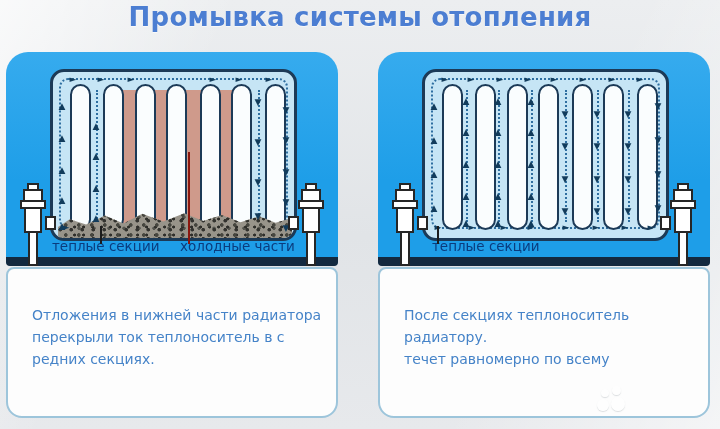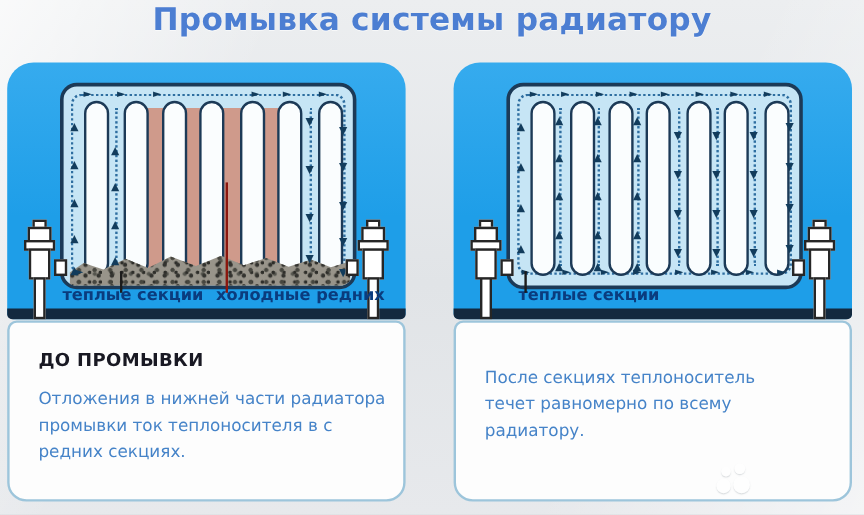--- a/index.html
+++ b/index.html
@@ -44,21 +44,21 @@
     background-color:var(--sediment-base);
     background-image:
       radial-gradient(circle at 20% 30%, #33332f 1.5px, transparent 2.1px),
       radial-gradient(circle at 60% 60%, #46463f 1.5px, transparent 2.1px),
       radial-gradient(circle at 85% 25%, #2e2e2a 1.2px, transparent 1.8px),
       radial-gradient(circle at 40% 75%, #55554e 1.4px, transparent 2px);
     background-size:11px 9px,13px 10px,9px 8px,15px 11px;
     clip-path:polygon(0 60%,5% 34%,12% 52%,20% 22%,28% 48%,36% 16%,45% 42%,54% 14%,62% 40%,70% 20%,78% 44%,86% 24%,93% 46%,100% 30%,100% 100%,0 100%);
   }
   .arrow{position:absolute;z-index:5;font-size:9px;line-height:1;color:var(--arrow-navy);transform:translate(-50%,0);}
-  .rlabel{position:absolute;top:186px;font-size:13.5px;color:var(--label-navy);z-index:4;white-space:nowrap;font-weight:bold;}
+  .rlabel{position:absolute;top:186px;font-size:13.5px;color:var(--label-navy);z-index:4;white-space:nowrap;}
   .ind{position:absolute;width:2px;z-index:6;}
   .ind.black{background:#1c1c1c;}
   .ind.red{background:var(--indicator-red);}
   .valve{position:absolute;top:131px;width:26px;height:83px;z-index:3;}
   .valve div{position:absolute;background:#fff;border:2px solid #262626;}
   .v-cap{left:7px;top:0;width:12px;height:8px;}
   .v-mid{left:3px;top:6px;width:20px;height:13px;}
   .v-collar{left:0;top:17px;width:26px;height:9px;}
   .v-body{left:4px;top:24px;width:18px;height:26px;}
   .v-pipe{left:8px;top:48px;width:10px;height:35px;}
@@ -78,21 +78,21 @@
   .wm-c2{left:15px;top:1px;width:9px;height:9px;}
   .wm-c3{left:0;top:14px;width:12px;height:12px;}
   .wm-c4{left:14px;top:12px;width:14px;height:14px;}
   .wm-text{font-size:26px;font-weight:bold;color:rgba(255,255,255,.68);margin-left:3px;text-shadow:0 1px 2px rgba(110,120,130,.3);}
 </style>
 </head>
 <body>
 
 <div class="stage">
   <div class="bg-sheen"></div>
-  <h1 class="title">Промывка системы радиатору</h1>
+  <h1 class="title">Промывка системы отопления</h1>
 
   <section class="panel" style="left:6px">
     <div class="blue-area">
       <div class="radiator" id="rad-before">
           <div class="cold-zone"></div>
           <div class="dotted-perimeter"></div>
           <div class="dot-col" style="left: 43px;"></div>
           <div class="dot-col" style="left: 205px;"></div>
           <div class="tube" style="left: 16.5px;"></div>
           <div class="tube" style="left: 49.5px;"></div>
@@ -122,21 +122,21 @@
           <div class="arrow" style="left: 205px; top: 106px;">▼</div>
           <div class="arrow" style="left: 205px; top: 140px;">▼</div>
           <div class="arrow" style="left: 233px; top: 34px;">▼</div>
           <div class="arrow" style="left: 233px; top: 64px;">▼</div>
           <div class="arrow" style="left: 233px; top: 96px;">▼</div>
           <div class="arrow" style="left: 233px; top: 126px;">▼</div>
           <div class="arrow" style="left: 233px; top: 152px;">▼</div>
           <div class="arrow" style="left: 13px; top: 151px;">►</div>
         </div>
       <div class="rlabel" style="left:46px">теплые секции</div>
-      <div class="rlabel" style="left:174px">холодные редних</div>
+      <div class="rlabel" style="left:174px">холодные части</div>
       <div class="ind black" style="left:94px;top:174px;height:18px"></div>
       <div class="ind red" style="left:182px;top:100px;height:92px"></div>
       <div class="navy-band"></div>
     <div class="valve" style="left: 14px;">
           <div class="v-cap"></div>
           <div class="v-mid"></div>
           <div class="v-collar"></div>
           <div class="v-body"></div>
           <div class="v-pipe"></div>
           <div class="v-nub" style="left: 25px;"></div>
@@ -144,24 +144,23 @@
         <div class="valve" style="left: 292px;">
           <div class="v-cap"></div>
           <div class="v-mid"></div>
           <div class="v-collar"></div>
           <div class="v-body"></div>
           <div class="v-pipe"></div>
           <div class="v-nub" style="left: -10px;"></div>
         </div>
       </div>
     <div class="card">
-      <div class="card-heading">ДО ПРОМЫВКИ</div>
       <div class="card-body">
         <div class="bline">Отложения в нижней части радиатора</div>
-        <div class="bline">промывки ток теплоносителя в с</div>
+        <div class="bline">перекрыли ток теплоноситель в с</div>
         <div class="bline">редних секциях.</div>
       </div>
     </div>
   </section>
 
   <section class="panel" style="left:378px">
     <div class="blue-area">
       <div class="radiator" id="rad-after">
           <div class="dotted-perimeter"></div>
           <div class="dot-col" style="left: 41px;"></div>
@@ -245,22 +244,22 @@
           <div class="v-mid"></div>
           <div class="v-collar"></div>
           <div class="v-body"></div>
           <div class="v-pipe"></div>
           <div class="v-nub" style="left: -10px;"></div>
         </div>
       </div>
     <div class="card">
       <div class="card-body">
         <div class="bline">После секциях теплоноситель</div>
+        <div class="bline">радиатору.</div>
         <div class="bline">течет равномерно по всему</div>
-        <div class="bline">радиатору.</div>
       </div>
     </div>
   </section>
 
   <div class="watermark">
     <span class="wm-logo">
       <i class="wm-c1"></i>
         <i class="wm-c2"></i>
         <i class="wm-c3"></i>
         <i class="wm-c4"></i>

